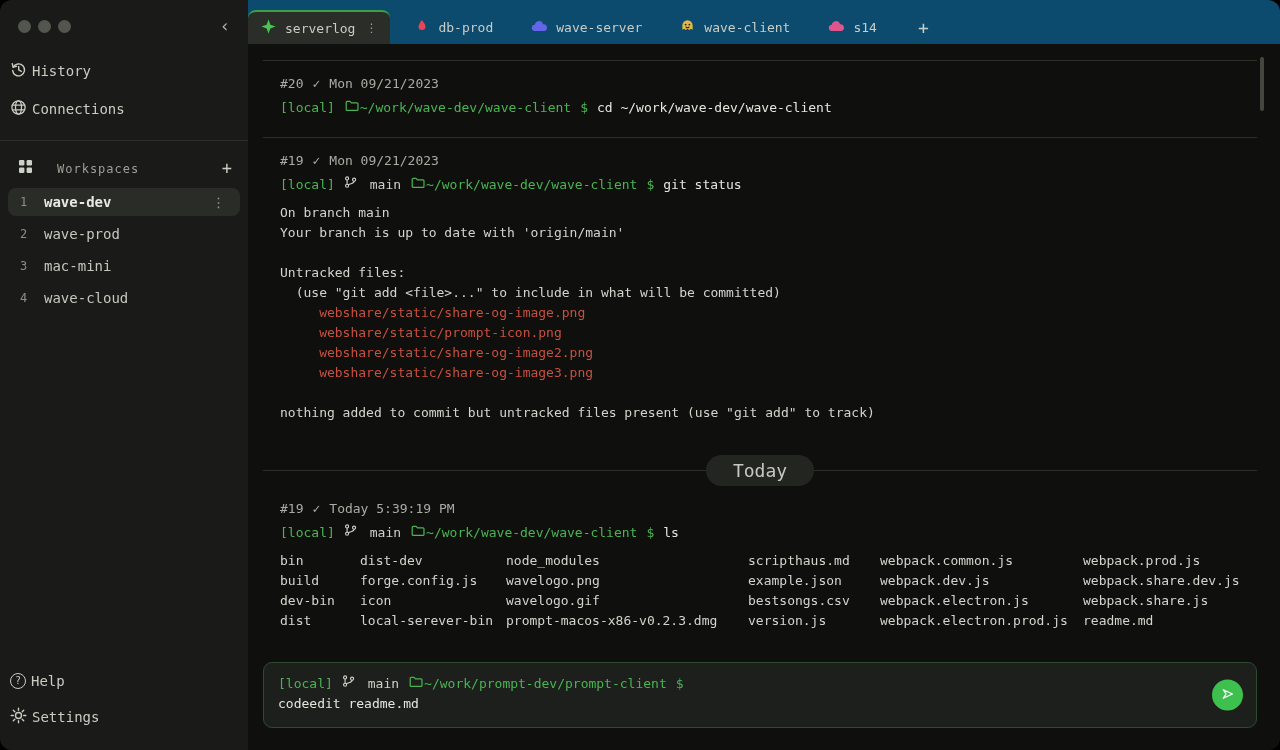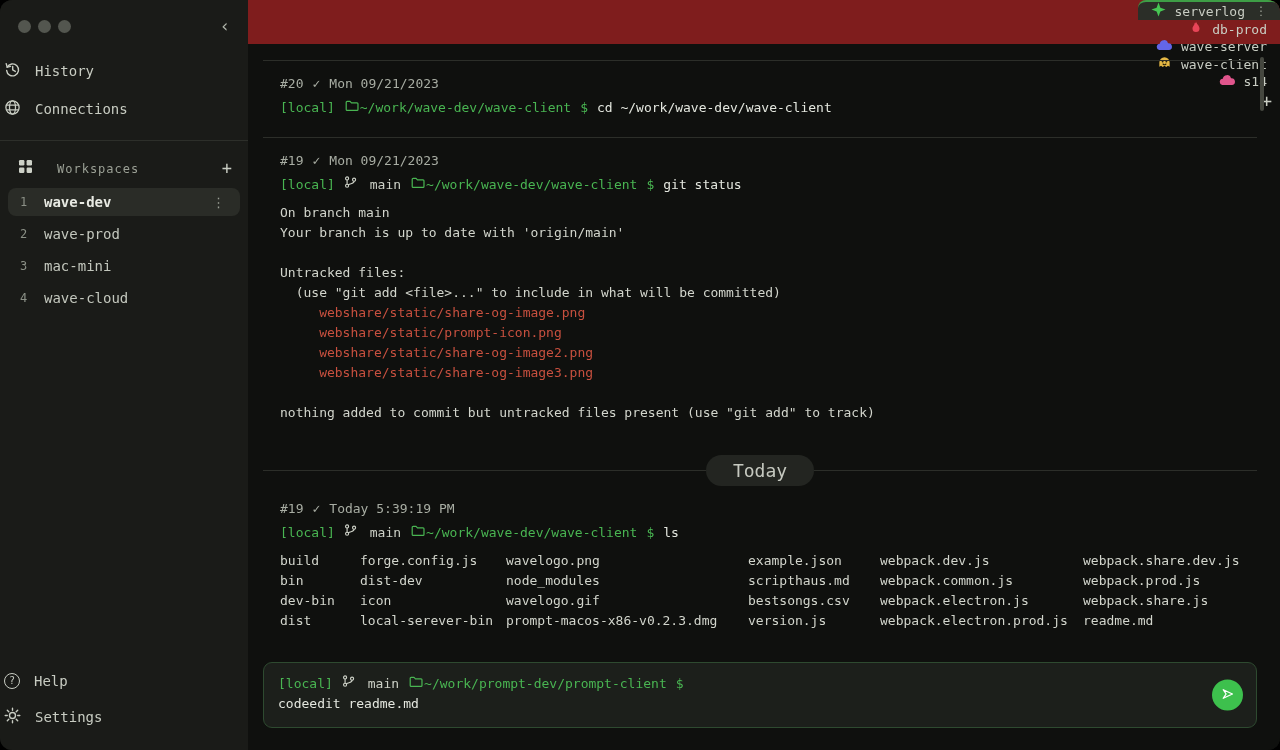--- a/index.html
+++ b/index.html
@@ -7,41 +7,41 @@
   body { width:1280px; height:750px; font-family:"DejaVu Sans Mono", monospace; }
 
   .window { width:1280px; height:750px; display:flex; background:#0f100e; border-radius:12px; overflow:hidden; }
 
   
   .sidebar { width:248px; flex-shrink:0; background:#1a1b18; display:flex; flex-direction:column; color:#c8ccc2; }
   .sb-top { height:52px; display:flex; align-items:center; padding:0 14px 0 18px; }
   .traffic { display:flex; gap:7px; align-items:center; }
   .dot { width:13px; height:13px; border-radius:50%; background:#53564f; display:inline-block; }
   .collapse { margin-left:auto; color:#aeb3a8; font-size:17px; cursor:pointer; padding:0 4px; }
-  .sb-item { display:flex; align-items:center; gap:14px; padding:9px 4px; font-size:14px; cursor:pointer; }
+  .sb-item { display:flex; align-items:center; gap:5px; padding:9px 10px; font-size:14px; cursor:pointer; }
   .sb-item svg { flex-shrink:0; }
   .sb-divider { height:1px; background:#2d2f2a; margin:12px 0 10px; }
   .ws-header { display:flex; align-items:center; gap:24px; padding:8px 16px 8px 18px;justify-content:center; }
   .ws-header .ws-title { font-size:12px; letter-spacing:1px; color:#9ba095; }
   .ws-plus { margin-left:auto; font-size:17px; color:#c8ccc2; cursor:pointer; line-height:1; }
   .ws-item { display:flex; align-items:center; margin:2px 8px; padding:6px 12px 6px 12px; border-radius:8px; font-size:14px; cursor:pointer; }
   .ws-item .ws-num { width:24px; font-size:12px; color:#8b9086; }
   .ws-item .ws-name { color:#c3c7bd; }
   .ws-item.selected { background:#2a2c27; }
   .ws-item.selected .ws-name { color:#e8eae3; font-weight:bold; }
   .ws-kebab { margin-left:auto; color:#9ba095; font-size:13px; padding:0 3px; }
   .sb-spacer { flex:1; }
   .sb-footer { padding-bottom:14px; }
   .q-icon { width:16px; height:16px; border:1.4px solid #c8ccc2; border-radius:50%; display:flex; align-items:center; justify-content:center; font-size:10px; line-height:1; }
 
   
   .main { flex:1; display:flex; flex-direction:column; background:#0f100e; position:relative; min-width:0; }
 
   
-  .tabbar { height:44px; background:#7f1d1d; display:flex; align-items:flex-end; flex-shrink:0;flex-direction:column; }
+  .tabbar { height:44px; background:#0c4a6e; display:flex; align-items:flex-end; flex-shrink:0; }
   .tab { height:34px; display:flex; align-items:center; gap:9px; padding:0 13px; font-size:13px; color:#c9cdc3; border-radius:8px 8px 0 0; cursor:pointer; margin-left:12px; }
   .tab:first-child { margin-left:0; }
   .tab.active { background:#2b2e28; border-top:2px solid #3e9e46; }
   .tab-kebab { color:#9ba095; font-size:12px; margin-left:1px; }
   .tab-plus { height:34px; display:flex; align-items:center; margin-left:20px; color:#c9cdc3; font-size:18px; cursor:pointer; padding:0 8px; }
 
   
   .content { flex:1; padding:16px 23px 0 15px; overflow:hidden; font-size:13px; }
   .hdiv { height:1px; background:#2c2e29; }
   .entry { padding-left:17px; }
@@ -314,34 +314,34 @@
                 <path d="M1.8 12.2 V4.6 a1 1 0 0 1 1-1 h3.1 L7.4 5.2 h6 a1 1 0 0 1 1 1 v6 a1 1 0 0 1 -1 1 H2.8 a1 1 0 0 1 -1-1 Z"></path>
               </svg>
             </span>
             <span class="green">~/work/wave-dev/wave-client</span>
           </span>
           <span class="green">$</span>
           <span class="cmd">ls</span>
         </div>
         <div class="ls-block">
           <div class="ls-row">
+            <span class="lc0">bin</span>
+            <span class="lc1">dist-dev</span>
+            <span class="lc2">node_modules</span>
+            <span class="lc3">scripthaus.md</span>
+            <span class="lc4">webpack.common.js</span>
+            <span class="lc5">webpack.prod.js</span>
+          </div>
+          <div class="ls-row">
             <span class="lc0">build</span>
             <span class="lc1">forge.config.js</span>
             <span class="lc2">wavelogo.png</span>
             <span class="lc3">example.json</span>
             <span class="lc4">webpack.dev.js</span>
             <span class="lc5">webpack.share.dev.js</span>
-          </div>
-          <div class="ls-row">
-            <span class="lc0">bin</span>
-            <span class="lc1">dist-dev</span>
-            <span class="lc2">node_modules</span>
-            <span class="lc3">scripthaus.md</span>
-            <span class="lc4">webpack.common.js</span>
-            <span class="lc5">webpack.prod.js</span>
           </div>
           <div class="ls-row">
             <span class="lc0">dev-bin</span>
             <span class="lc1">icon</span>
             <span class="lc2">wavelogo.gif</span>
             <span class="lc3">bestsongs.csv</span>
             <span class="lc4">webpack.electron.js</span>
             <span class="lc5">webpack.share.js</span>
           </div>
           <div class="ls-row">

